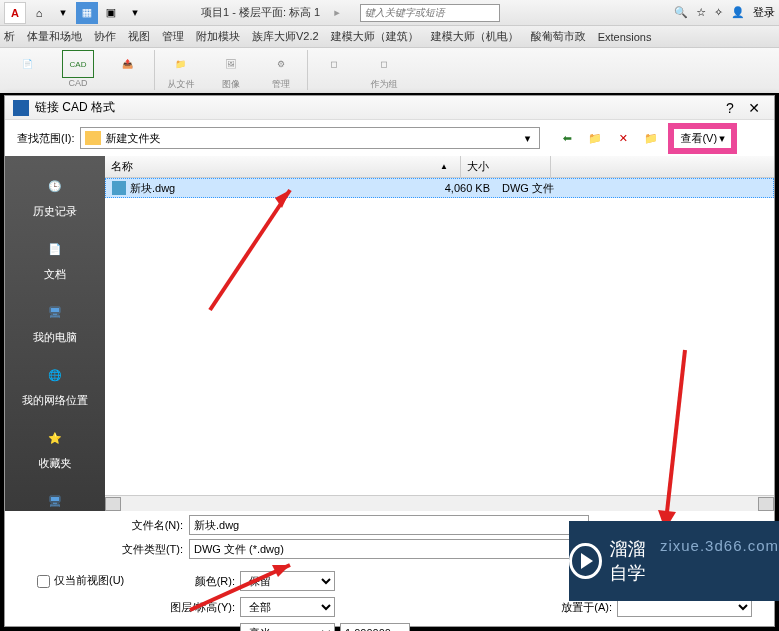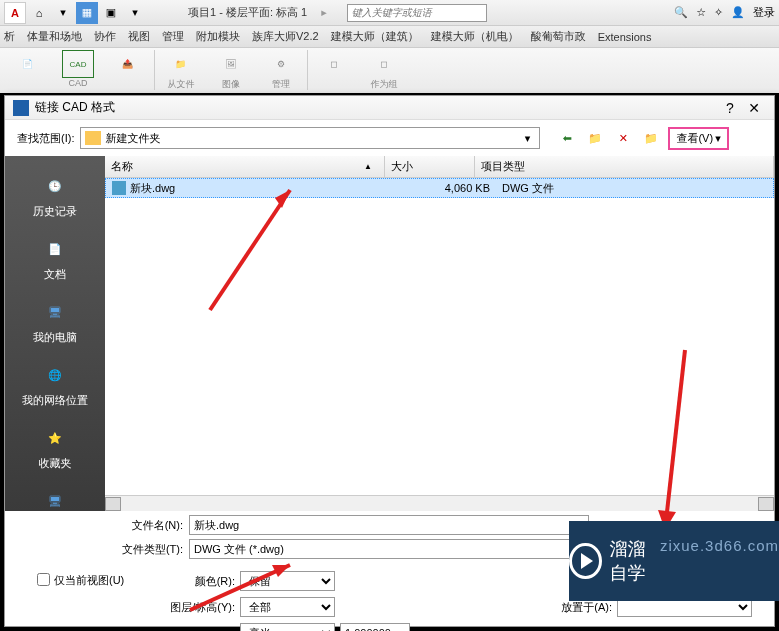--- a/index.html
+++ b/index.html
@@ -9,21 +9,21 @@
     .ribbon-top {
       height: 26px;
       background: linear-gradient(#f5f5f5, #e5e5e5);
       display: flex;
       align-items: center;
       padding: 0 4px;
       border-bottom: 1px solid #ccc;
       font-size: 11px;
     }
     .ribbon-top .tool-icon { width: 22px; height: 22px; display: flex; align-items: center; justify-content: center; margin-right: 2px; cursor: pointer; }
-    .ribbon-top .title { margin-left: 40px; color: #333; }
+    .ribbon-top .title { margin-left: 53px; color: #333; }
     .ribbon-top .search-box { margin-left: 20px; border: 1px solid #999; padding: 1px 4px; font-style: italic; color: #999; background: #fff; width: 140px; height: 18px; font-size: 10px; }
     .ribbon-top .right-icons { margin-left: auto; display: flex; align-items: center; gap: 8px; font-size: 11px; }
     
     .ribbon-tabs {
       height: 22px;
       background: linear-gradient(#f0f0f0, #e0e0e0);
       display: flex;
       align-items: center;
       padding: 0 4px;
       font-size: 11px;
@@ -83,21 +83,21 @@
       border: 1px solid #999;
       background: #fff;
       display: flex;
       align-items: center;
       padding: 0 4px;
       max-width: 460px;
     }
     .dialog-toolbar .folder-ico { width: 16px; height: 14px; background: #fbc858; margin-right: 4px; }
     .dialog-toolbar .nav-icons { display: flex; gap: 6px; margin-left: 10px; align-items: center; }
     .dialog-toolbar .nav-icons span { cursor: pointer; width: 22px; height: 22px; display: flex; align-items: center; justify-content: center; }
-    .dialog-toolbar .view-btn { border: 2px solid #ec4899; padding: 2px 6px; display: flex; align-items: center; cursor: pointer; font-size: 11px; justify-content: center; }
+    .dialog-toolbar .view-btn { border: 6px solid #ec4899; padding: 2px 6px; display: flex; align-items: center; cursor: pointer; font-size: 11px; justify-content: center; }
     
     .dialog-body {
       display: flex;
       height: 355px;
     }
     .sidebar {
       width: 100px;
       background: linear-gradient(#5a5a5a, #3a3a3a);
       padding: 8px 2px;
       display: flex;
@@ -122,21 +122,21 @@
       flex-direction: column;
     }
     .file-header {
       height: 22px;
       background: linear-gradient(#fafafa, #e8e8e8);
       border-bottom: 1px solid #ccc;
       display: flex;
       font-size: 11px;
     }
     .file-header .col { padding: 3px 6px; border-right: 1px solid #ccc; display: flex; align-items: center; }
-    .file-header .col-name { width: 280px; }
+    .file-header .col-name { width: 356px; }
     .file-header .col-size { width: 90px; }
     .file-header .col-type { flex: 1; }
     .file-list {
       flex: 1;
       overflow: auto;
       background: #fff;
     }
     .file-row {
       display: flex;
       font-size: 11px;
@@ -194,21 +194,21 @@
       font-size: 11px;
       max-width: 400px;
     }
     
     .options-area {
       display: flex;
       padding: 8px 12px;
       font-size: 11px;
     }
     .options-left { width: 140px; padding-top: 2px; }
-    .options-left label { display: flex; align-items: flex-start; gap: 4px; padding-left: 20px; }
+    .options-left label { display: flex; align-items: flex-end; gap: 4px; padding-left: 20px; }
     .options-center { flex: 1; display: flex; flex-direction: column; gap: 6px; }
     .opt-row { display: flex; align-items: center; gap: 5px; }
     .opt-row .opt-label { width: 78px; text-align: right; }
     .opt-row select, .opt-row .sel {
       height: 20px;
       border: 1px solid #999;
       padding: 0 4px;
       font-size: 11px;
       width: 95px;
       background: #fff;
@@ -380,21 +380,20 @@
       </div>
     </div>
 
     <div class="file-area">
       <div class="file-header">
         <div class="col col-name">
           <span>名称</span>
           <span class="sort-arrow">▲</span>
         </div>
         <div class="col col-size">大小</div>
-        <div class="col col-type">项目类型</div>
       </div>
       <div class="file-list">
         <div class="file-row selected">
           <div class="cell cell-name">
             <div class="file-ico"></div>
             <span>新块.dwg</span>
           </div>
           <div class="cell cell-size">4,060 KB</div>
           <div class="cell cell-type">DWG 文件</div>
         </div>

